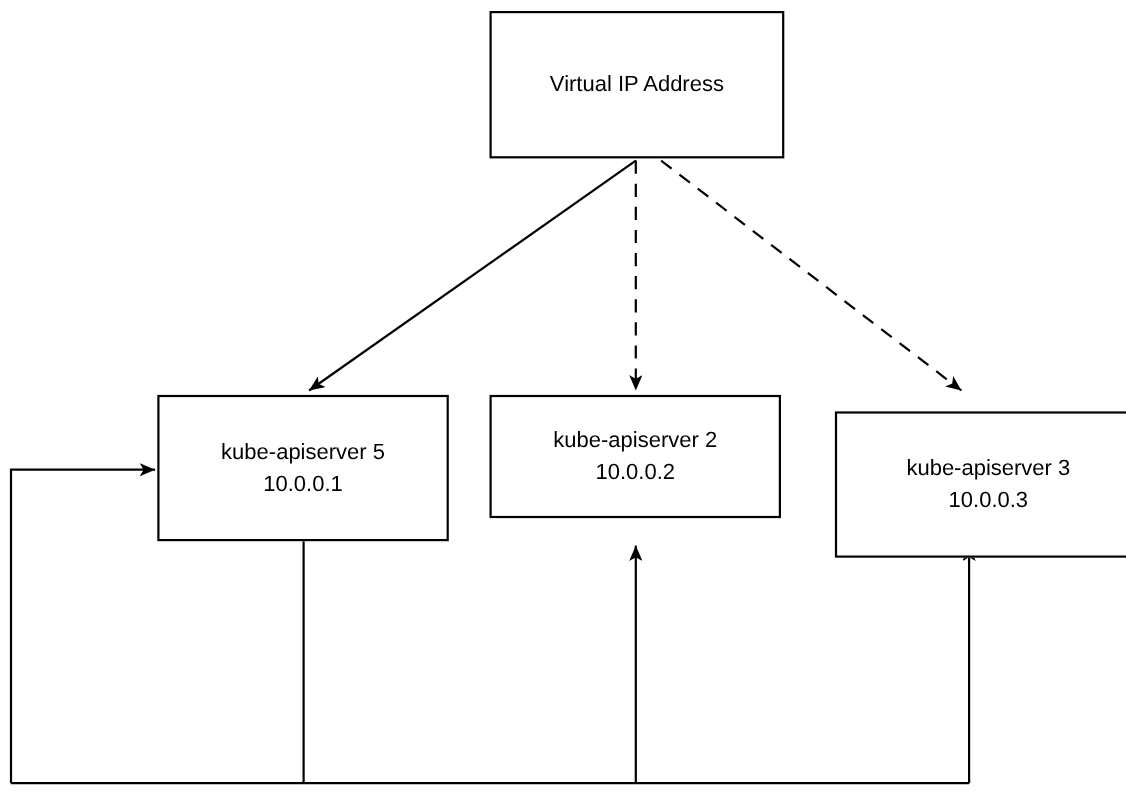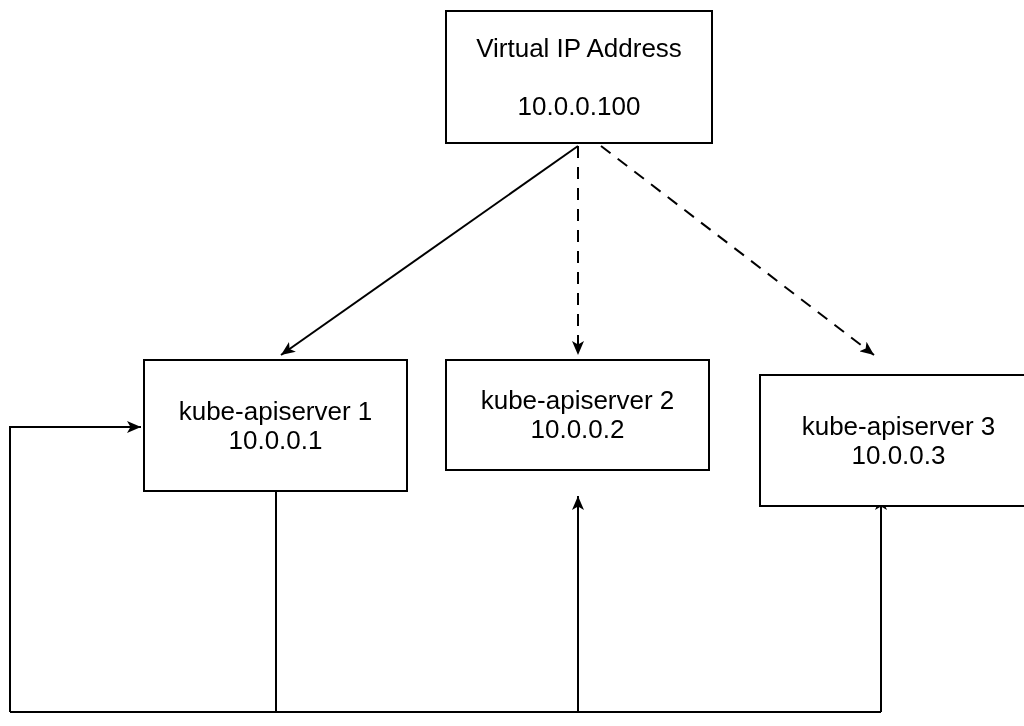--- a/index.html
+++ b/index.html
@@ -16,21 +16,21 @@
 
   .node {
     position:absolute;
     background:var(--bg);
     border:2px solid var(--stroke);
     display:flex;
     flex-direction:column;
     align-items:center;
     justify-content:center;
     text-align:center;
-    font-size:26px;
+    font-size:20px;
     line-height:29px;
     white-space:nowrap;
   }
   .node.vip   { left:445px; top:10px;  width:268px; height:134px; row-gap:29px; }
   .node.k1    { left:143px; top:359px; width:265px; height:133px; }
   .node.k2    { left:445px; top:359px; width:265px; height:112px; }
   .node.k3    { left:747px; top:374px; width:279px; height:133px;margin-left:12px; }
 </style>
 </head>
 <body>
@@ -56,25 +56,24 @@
 
     <polyline class="edge" points="10,712 10,427 141,427" marker-end="url(#arr)"></polyline>
 
     <line class="edge" x1="578" y1="712" x2="578" y2="496" marker-end="url(#arr)"></line>
 
     <line class="edge" x1="881" y1="712" x2="881" y2="496" marker-end="url(#arr)"></line>
   </svg>
 
   <div class="node vip">
     <div>Virtual IP Address</div>
-    <div>10.0.0.100</div>
   </div>
 
   <div class="node k1">
-    <div>kube-apiserver 1</div>
+    <div>kube-apiserver 5</div>
     <div>10.0.0.1</div>
   </div>
 
   <div class="node k2">
     <div>kube-apiserver 2</div>
     <div>10.0.0.2</div>
   </div>
 
   <div class="node k3">
     <div>kube-apiserver 3</div>

